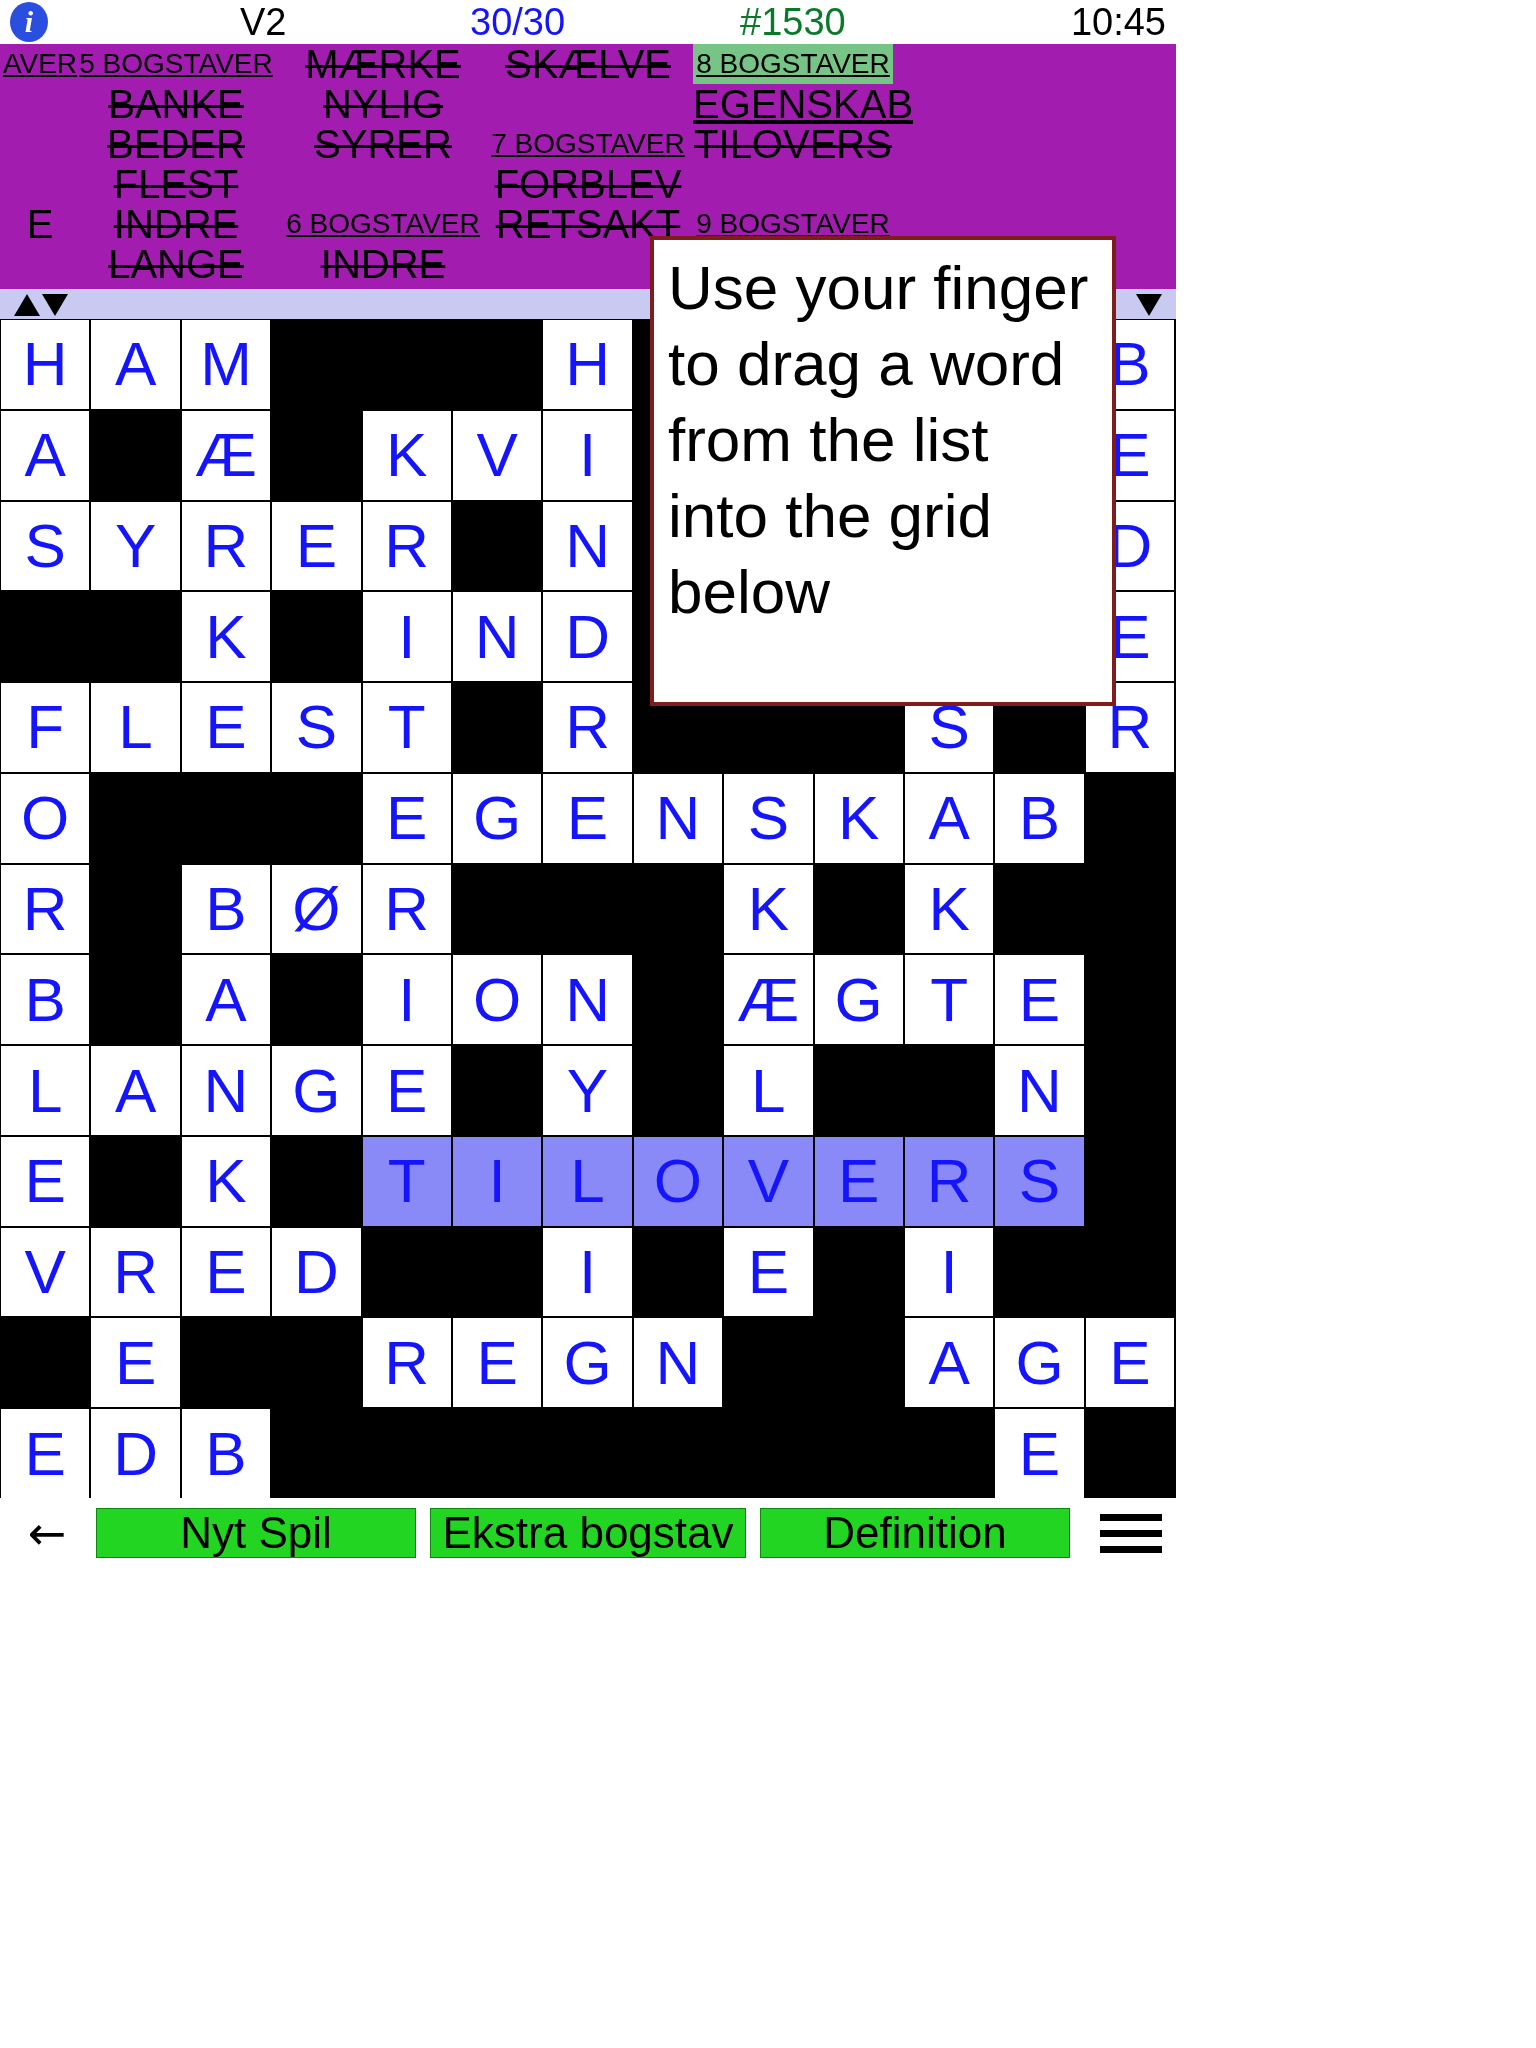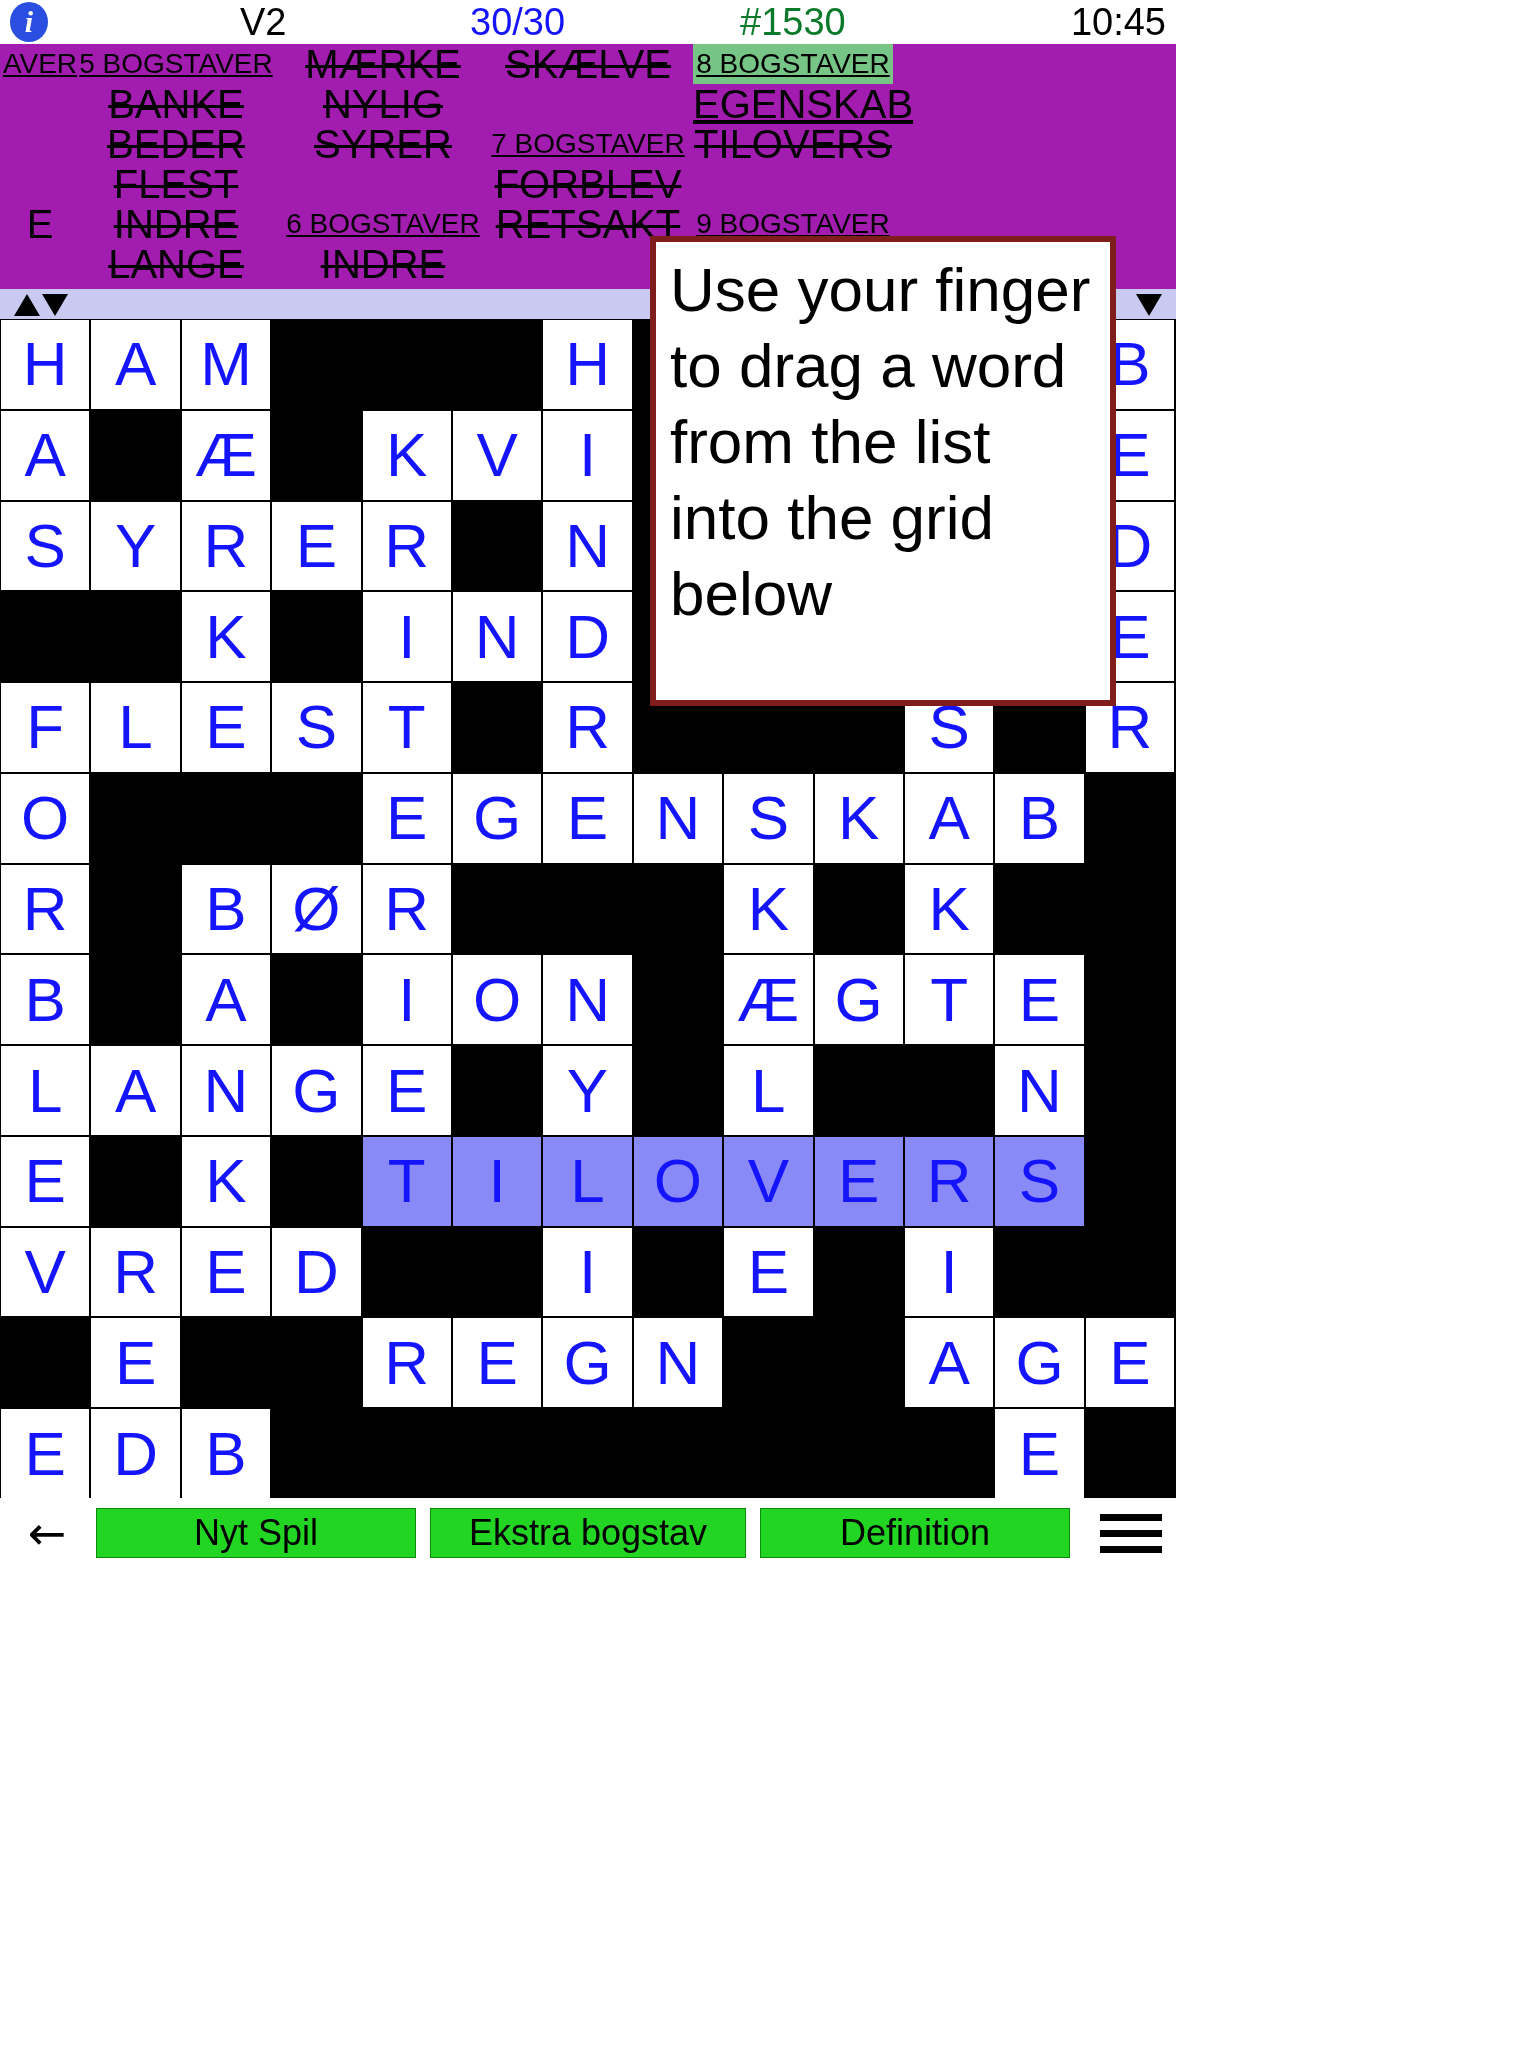--- a/index.html
+++ b/index.html
@@ -104,21 +104,21 @@
     color:#1414ff;
     background:#000000;
     line-height:1;
   }
   .cell.open{ background:#ffffff;border:1px solid #000000; }
   .cell.hl{ background:#8989f8;border:1px solid #000000; }
 
   
   #tooltip{
     position:absolute;left:650px;top:236px;width:466px;height:470px;
-    background:#ffffff;border:6px solid #7f1d1d;
+    background:#ffffff;border:4px solid #7f1d1d;
     box-sizing:border-box;
     padding:10px 8px 0 14px;
     font-size:62px;line-height:76px;
     font-family:"Liberation Sans",sans-serif;
     color:#000000;
     overflow:hidden;
   }
 
   
   #bottombar{
@@ -128,21 +128,21 @@
   #back-arrow{
     position:absolute;left:12px;top:14px;width:70px;height:42px;
     font-size:46px;line-height:42px;color:#000000;text-align:center;
     font-family:"DejaVu Sans",sans-serif;
   }
   .btn{
     position:absolute;top:10px;height:50px;
     background:#22d522;border:1px solid #0a8a0a;
     box-sizing:border-box;
     display:flex;align-items:center;justify-content:center;
-    font-size:36px;color:#000000;
+    font-size:44px;color:#000000;
     font-family:"Liberation Sans",sans-serif;
   }
   #btn-new{ left:96px;width:320px; }
   #btn-extra{ left:430px;width:316px; }
   #btn-def{ left:760px;width:310px; }
   #hamburger{
     position:absolute;right:14px;top:14px;width:62px;height:44px;
   }
   #hamburger span{
     position:absolute;left:0;width:62px;height:7px;background:#000000;

